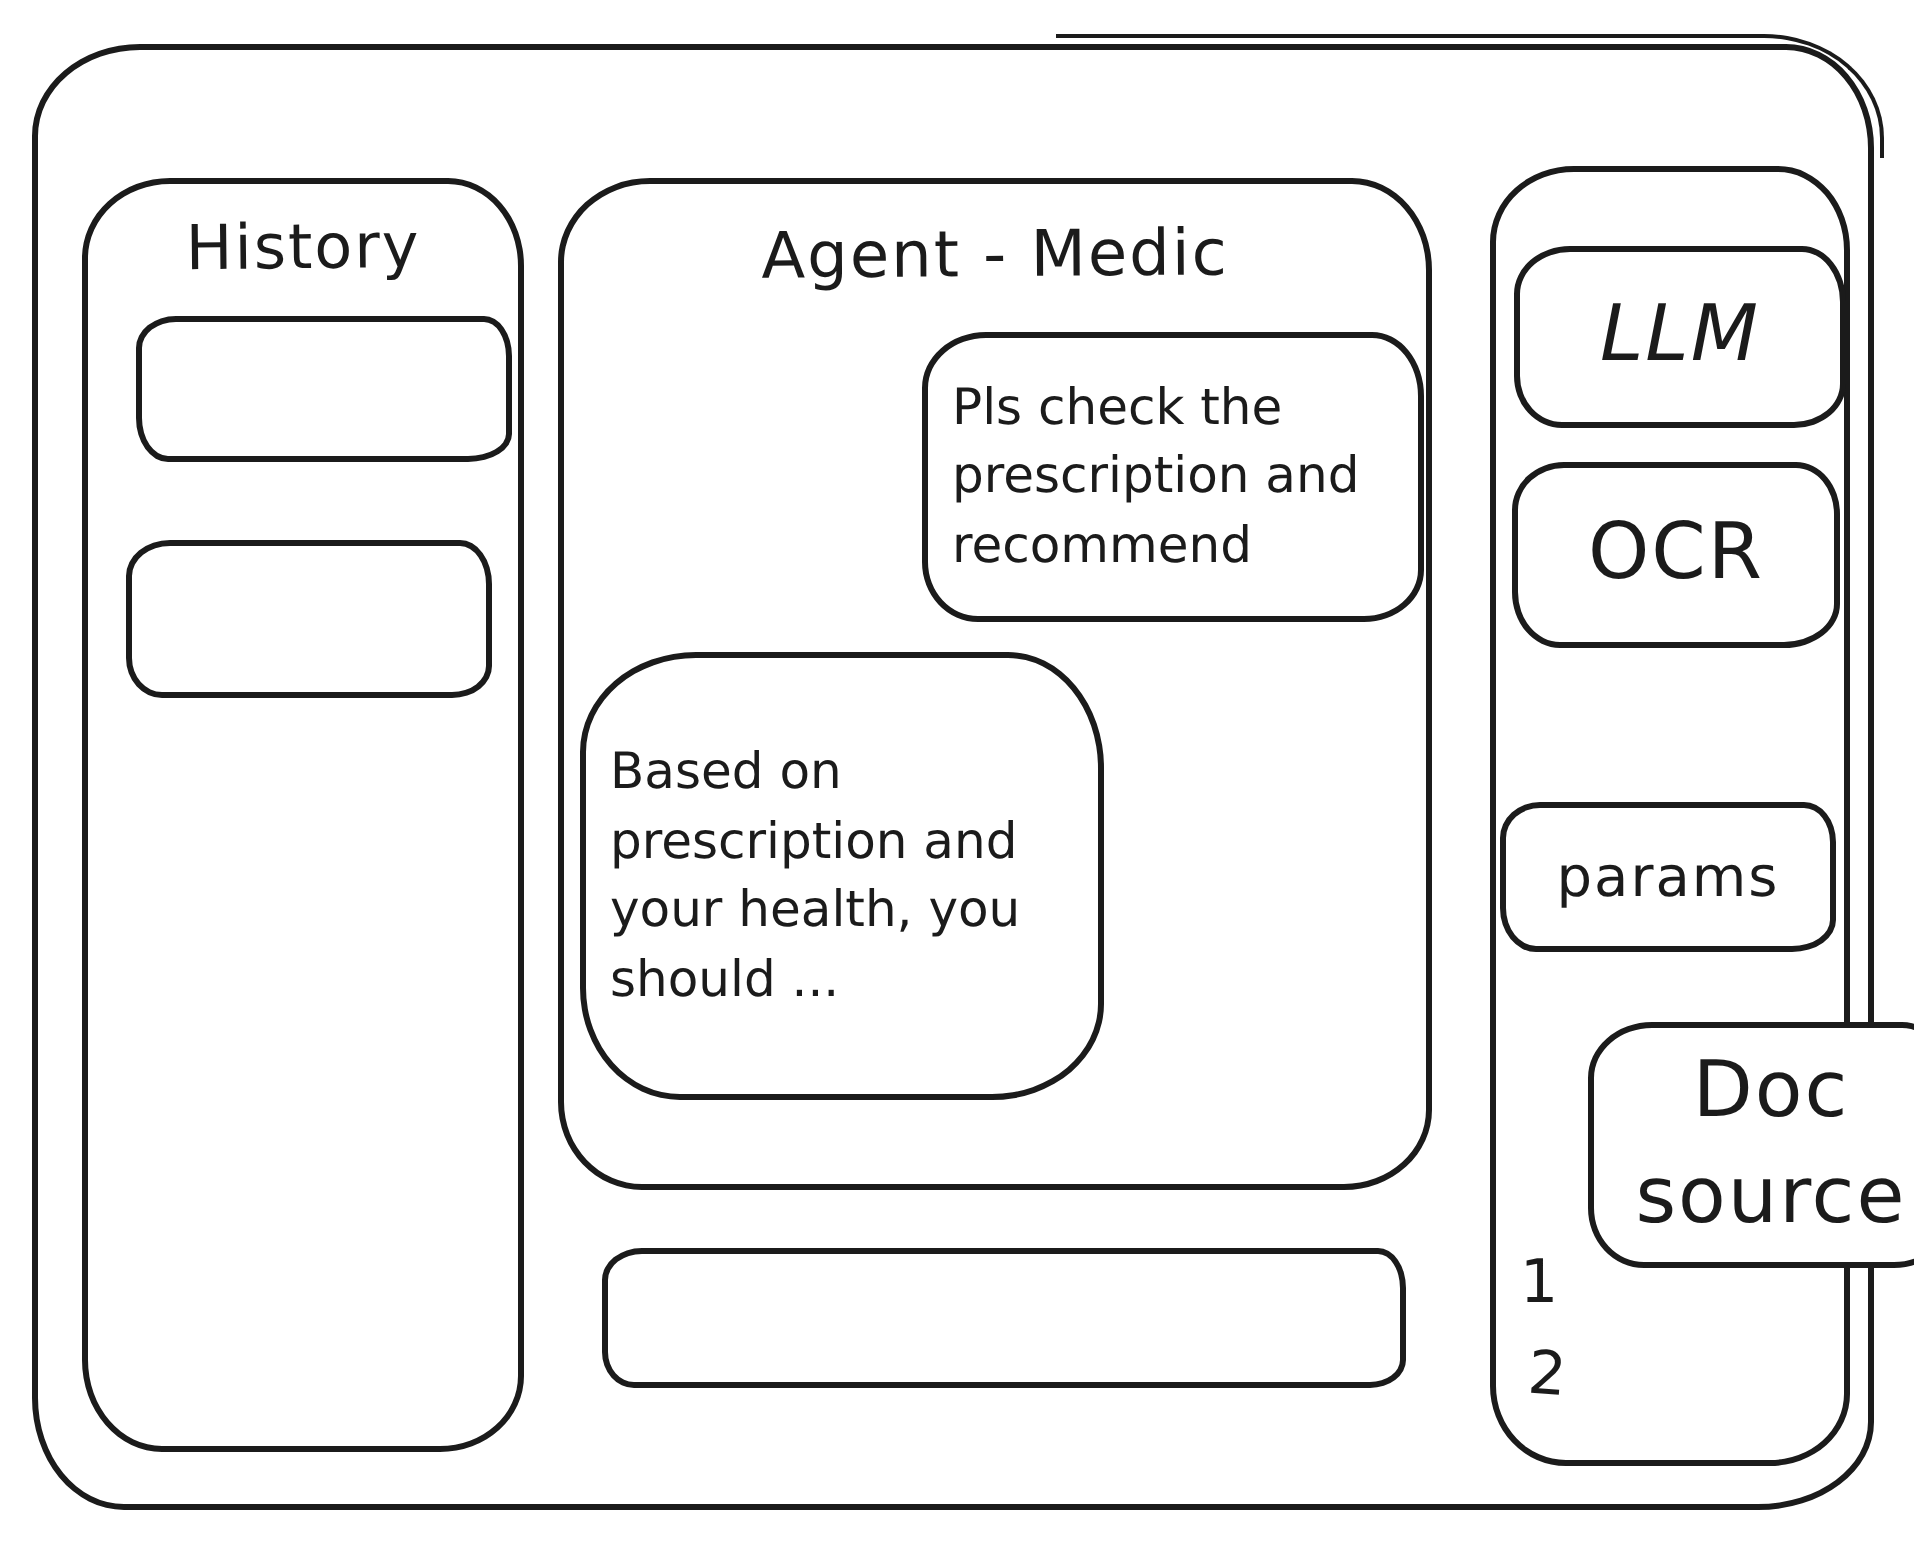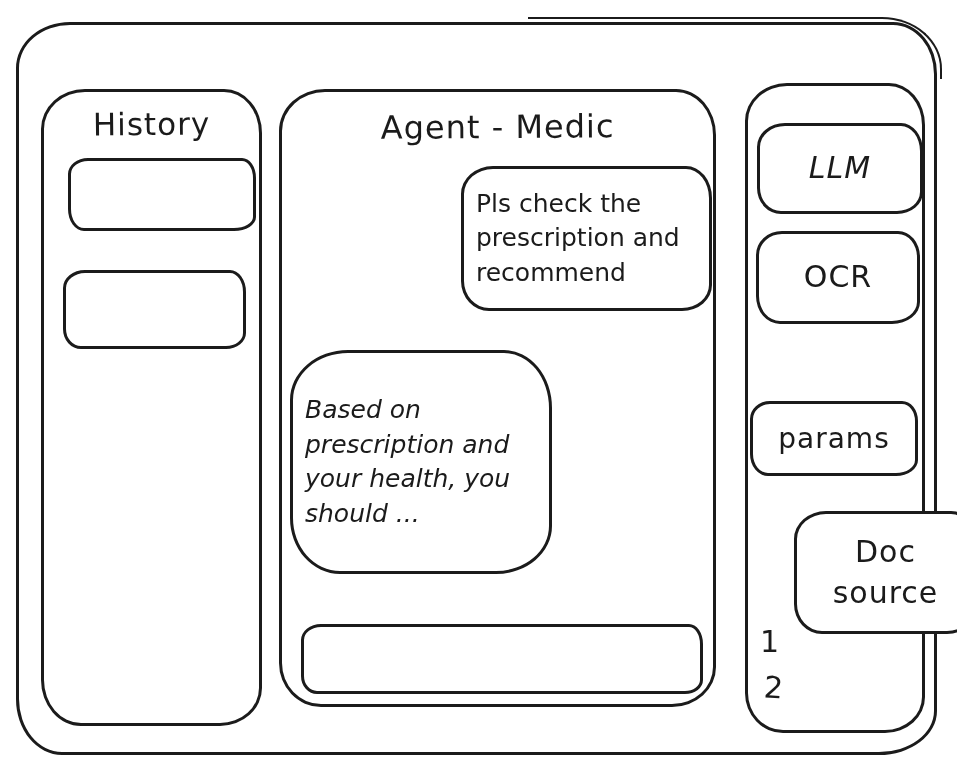--- a/index.html
+++ b/index.html
@@ -45,60 +45,59 @@
   .hist-item-1 {
     left: 24px; top: 66px; width: 188px; height: 73px;
     border-radius: 20px 14px 22px 16px / 16px 20px 14px 22px;
   }
   .hist-item-2 {
     left: 19px; top: 178px; width: 183px; height: 79px;
     border-radius: 22px 16px 20px 18px / 18px 22px 16px 20px;
   }
   
   .chat-panel {
-    left: 276px; top: 86px; width: 437px; height: 618px;
+    left: 276px; top: 86px; width: 437px; height: 506px;
     border-radius: 46px 40px 44px 42px / 42px 46px 40px 44px;
   }
   .chat-title {
     width: 100%; text-align: center;
     padding-top: 16px;
     font-size: 32px; letter-spacing: 1px;
     transform: rotate(-0.4deg);
   }
   .bubble {
     display: flex; align-items: center; justify-content: center;
     text-align: left;
     font-size: 25px; line-height: 1.38;
     padding: 8px 12px;
   }
   .user-bubble {
     left: 179px; top: 74px; width: 251px; height: 145px;
     border-radius: 32px 26px 30px 28px / 28px 32px 26px 30px;
   }
   .agent-bubble {
-    left: 8px; top: 258px; width: 262px; height: 224px;
+    left: 8px; top: 234px; width: 262px; height: 224px;
     border-radius: 58px 48px 56px 50px / 50px 58px 48px 56px;
-    font-style: italic;
   }
   .input-bar {
     left: 19px; top: 532px; width: 402px; height: 70px;
     border-radius: 20px 14px 18px 16px / 16px 20px 14px 18px;
     font-size: 24px; padding: 0 18px;
     font-family: inherit; color: inherit;
     outline: none;
   }
   
   .tools-panel {
     left: 742px; top: 80px; width: 180px; height: 650px;
     border-radius: 42px 36px 40px 38px / 38px 42px 36px 40px;
   }
   .tool-btn {
     display: flex; align-items: center; justify-content: center;
     text-align: center;
-    font-size: 30px; letter-spacing: 1px;
+    font-size: 39px; letter-spacing: 1px;
     line-height: 1.35;
     cursor: pointer;
   }
   .btn-llm {
     left: 9px; top: 37px; width: 166px; height: 91px;
     border-radius: 28px 22px 26px 24px / 24px 28px 22px 26px;
     font-style: italic;
   }
   .btn-ocr {
     left: 8px; top: 145px; width: 164px; height: 93px;

